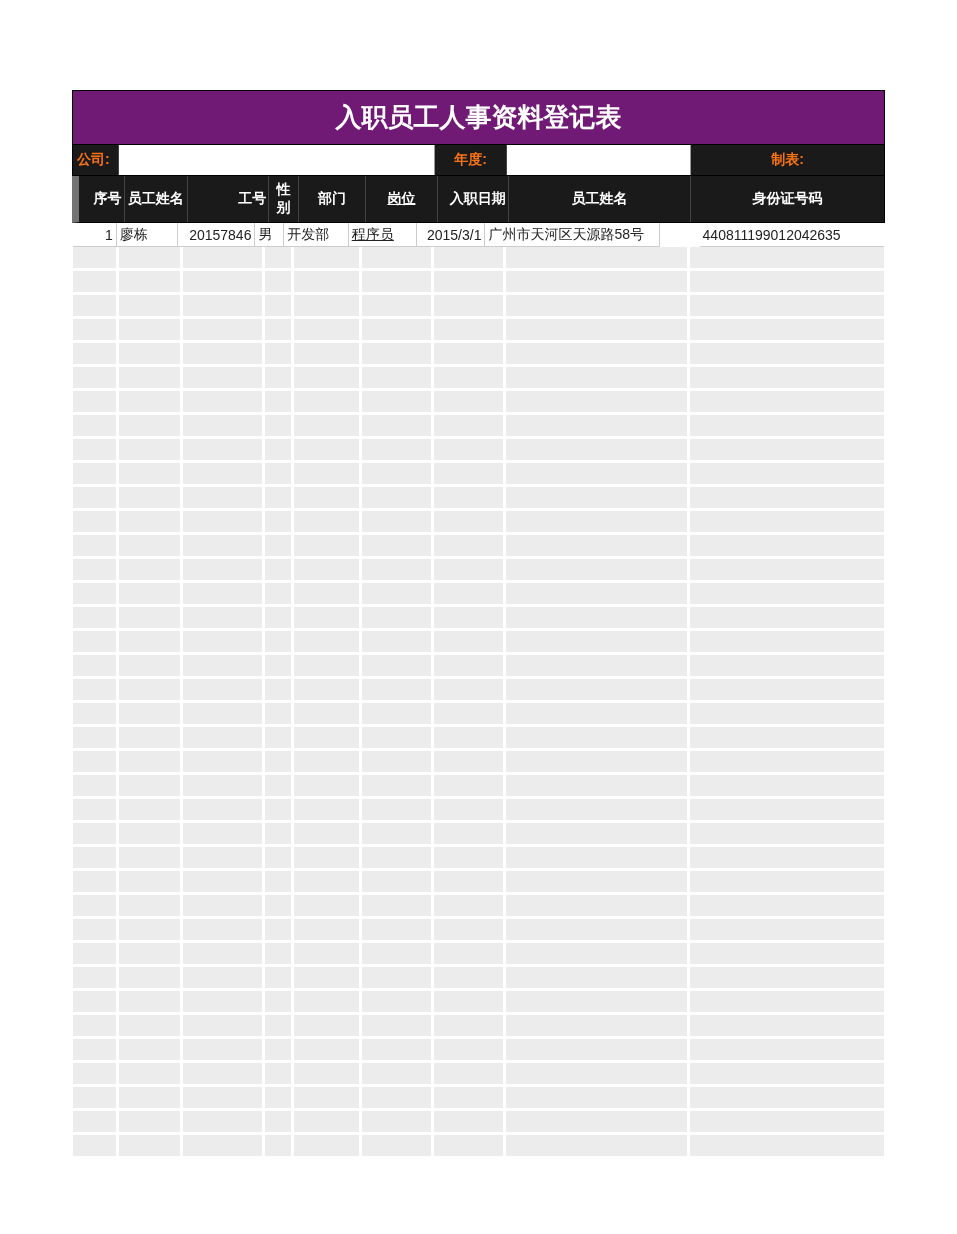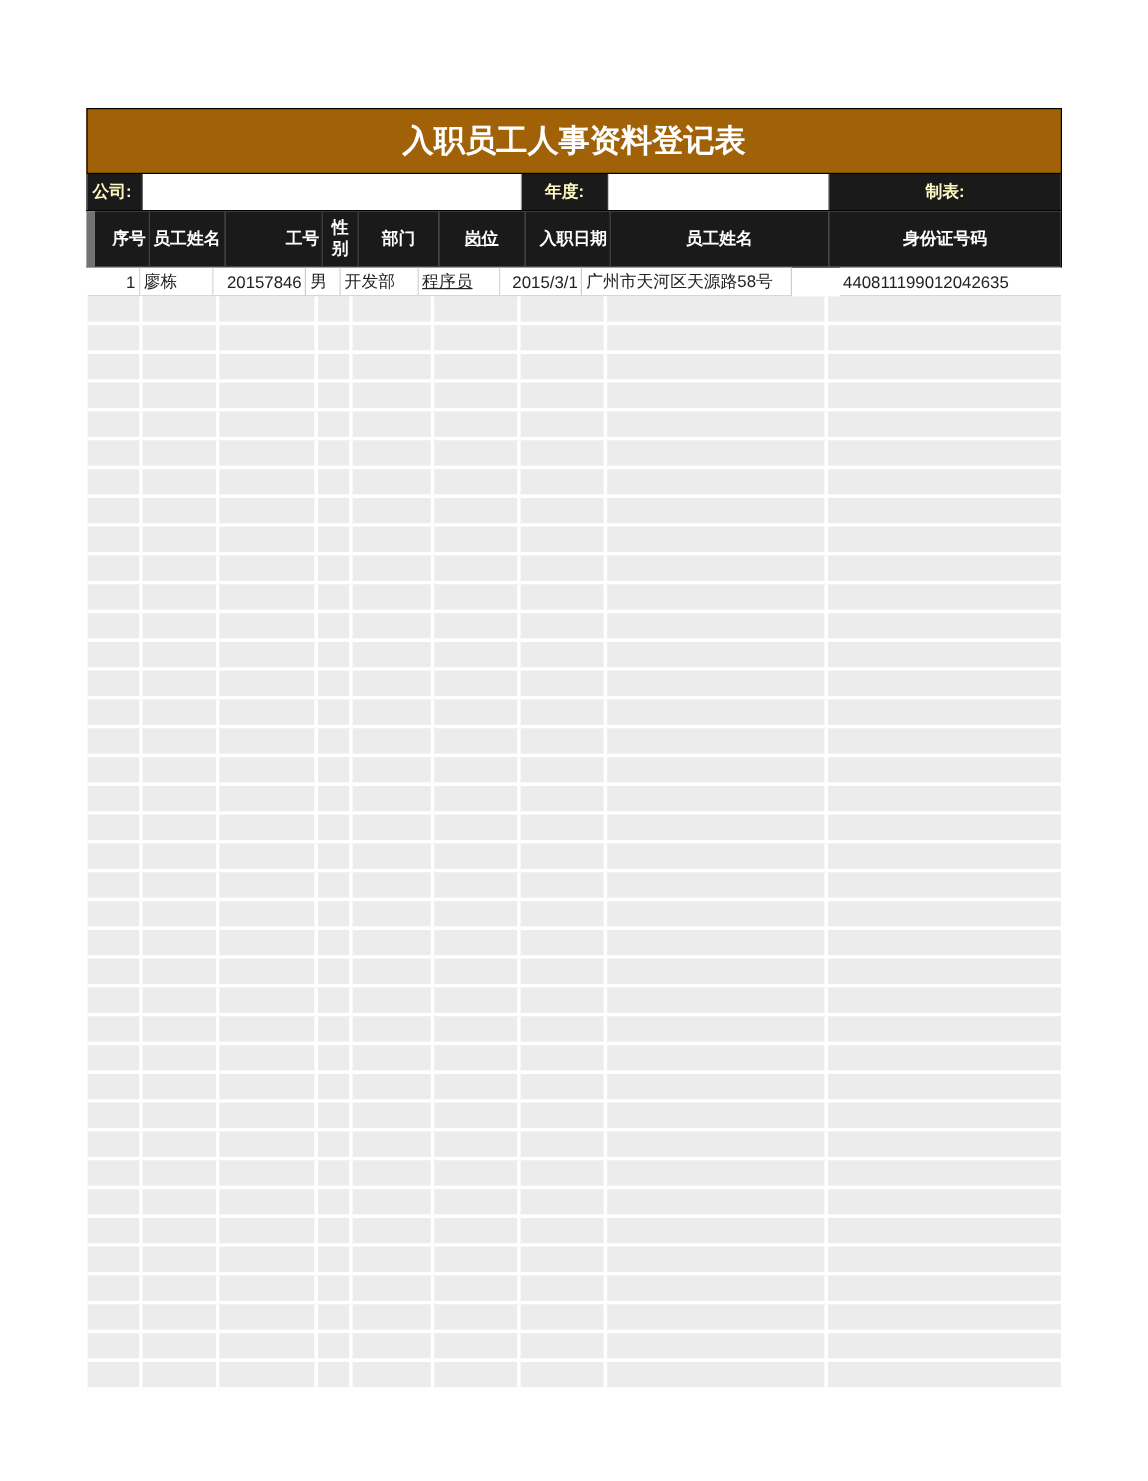--- a/index.html
+++ b/index.html
@@ -10,37 +10,37 @@
     body {
       background: #ffffff;
       font-family: "Microsoft YaHei", "SimSun", sans-serif;
       padding: 90px 72px;
     }
     .page {
       width: 813px;
       margin: 0 auto;
     }
     .title-row {
-      background: #a16207;
+      background: #701a75;
       color: #ffffff;
       text-align: center;
       font-size: 26px;
       font-weight: bold;
       padding: 9px 0;
       border: 1px solid #000;
     }
     .meta-row {
       display: flex;
       border-left: 1px solid #000;
       border-right: 1px solid #000;
       border-bottom: 1px solid #000;
     }
     .meta-cell {
       background: #1a1a1a;
-      color: #fef9c3;
+      color: #f97316;
       font-weight: bold;
       font-size: 14px;
       padding: 6px 4px;
       border-right: 1px solid #444;
       display: flex;
       align-items: center;
     }
     .meta-input {
       background: #ffffff;
       padding: 6px 4px;

